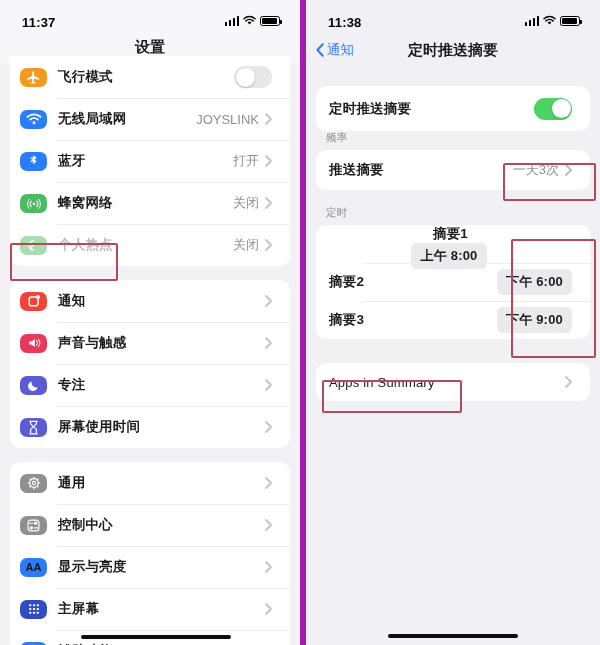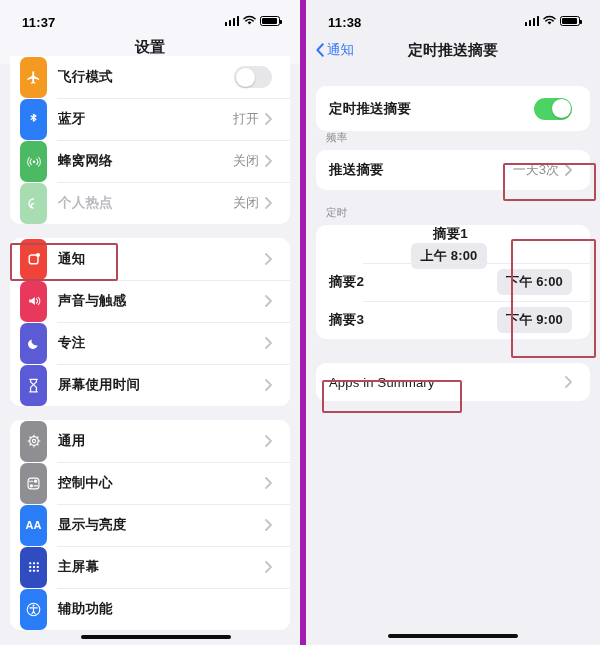--- a/index.html
+++ b/index.html
@@ -77,24 +77,24 @@
     height: 42px;
     padding: 0 18px 0 10px;
     position: relative;
     cursor: pointer;
   }
   .row + .row::before {
     content:''; position:absolute; left: 47px; right: 0; top: 0;
     height: 1px; background: #ececf0;
   }
   .ic {
-    width: 27px; height: 41px; border-radius: 7px; flex: none;
+    width: 27px; height: 19px; border-radius: 7px; flex: none;
     margin-right: 11px;
     display: flex; align-items: center; justify-content: center;
-    color: #ffffff;
+    color: #0f172a;
   }
   .label { font-size: 13.5px; color: #1c1c1e; font-weight: bold; flex: 1; letter-spacing:.2px;}
   .label.dim { color: #b9b9bf; font-weight: bold; }
   .value { font-size: 13px; color: #8e8e93; margin-right: 6px; }
   .chev { color: #c4c4c8; font-size: 13px; line-height: 1; }
   .chev svg { display:block; }
 
   
   .toggle {
     width: 38px; height: 22px; border-radius: 11px; position: relative; flex:none;
@@ -186,20 +186,36 @@
             <svg width="15" height="15" viewBox="0 0 24 24" fill="#fff">
                 <path d="M21 16v-2l-8-5V3.5A1.5 1.5 0 0 0 11.5 2 1.5 1.5 0 0 0 10 3.5V9l-8 5v2l8-2.5V19l-2 1.5V22l3.5-1 3.5 1v-1.5L13 19v-5.5z"></path>
               </svg>
           </div>
           <div class="label">飞行模式</div>
           <div class="toggle off">
               <span class="knob"></span>
             </div>
         </div>
 
+        <div class="row">
+          <div class="ic" style="background:#2a7cf7;">
+            <svg width="16" height="13" viewBox="0 0 13 10">
+              <circle cx="6.5" cy="7.7" r="1.2" fill="#fff"></circle>
+              <path d="M3.4 5.1 a4.6 4.6 0 0 1 6.2 0" stroke="#fff" stroke-width="1.5" fill="none" stroke-linecap="round"></path>
+              <path d="M1.3 2.8 a7.8 7.8 0 0 1 10.4 0" stroke="#fff" stroke-width="1.5" fill="none" stroke-linecap="round"></path>
+            </svg>
+          </div>
+          <div class="label">无线局域网</div>
+          <div class="value">JOYSLINK</div>
+          <span class="chev">
+              <svg width="7" height="12" viewBox="0 0 7 12">
+                <path d="M1 1l5 5-5 5" stroke="#c4c4c8" stroke-width="1.8" fill="none" stroke-linecap="round" stroke-linejoin="round"></path>
+              </svg>
+            </span>
+        </div>
 
         <div class="row">
           <div class="ic" style="background:#2a7cf7;">
             <svg width="11" height="16" viewBox="0 0 12 20">
                 <path d="M3 5l6 5-3 2.5V2.5L9 5 3 10" stroke="#fff" stroke-width="1.7" fill="none" stroke-linejoin="round" stroke-linecap="round" transform="translate(0,2) scale(1,0.85)"></path>
                 <path d="M6 2.5v15" stroke="#fff" stroke-width="0" fill="none"></path>
               </svg>
           </div>
           <div class="label">蓝牙</div>
           <div class="value">打开</div>

